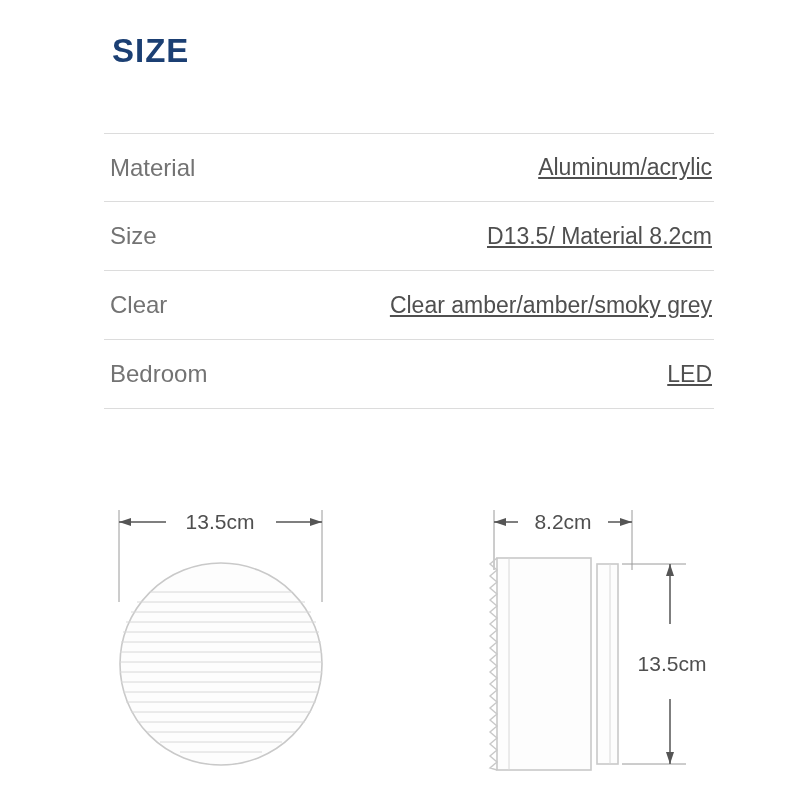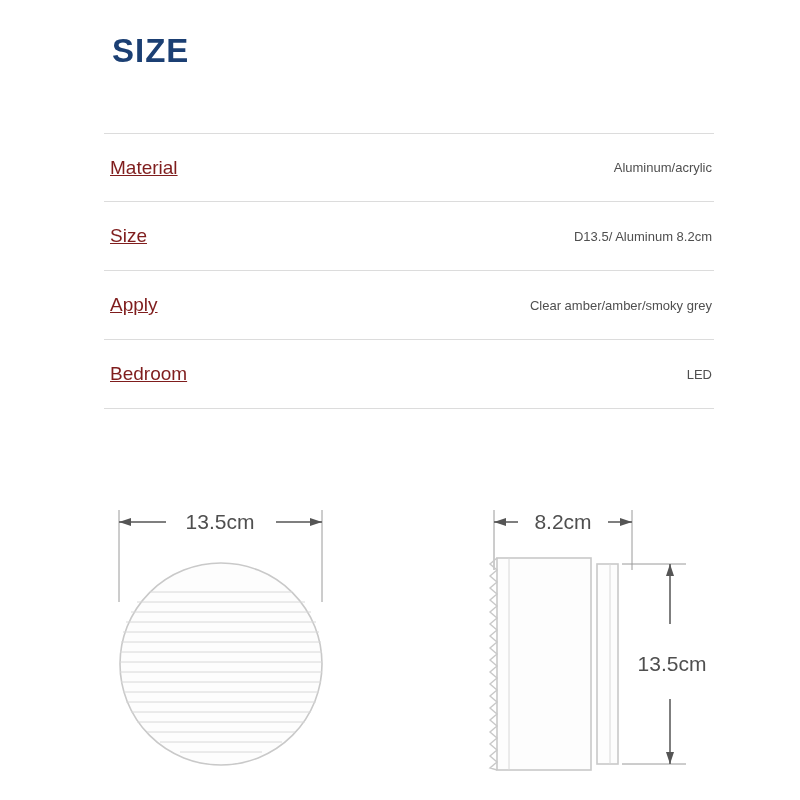--- a/index.html
+++ b/index.html
@@ -48,30 +48,30 @@
     justify-content: space-between;
     align-items: center;
     height: 69px;
     border-bottom: 1px solid #dcdcdc;
     box-sizing: border-box;
   }
   .spec-row:first-child {
     border-top: 1px solid #dcdcdc;
   }
   .spec-label {
-    font-size: 19px;
-    color: #7f1d1d;
+    font-size: 24px;
+    color: #737373;
     padding-left: 6px;
-    text-decoration: underline;
   }
   .spec-value {
-    font-size: 13px;
+    font-size: 23px;
     color: #4f4f4f;
     text-align: right;
     padding-right: 2px;
+    text-decoration: underline;
   }
 
   
   .drawings {
     position: absolute;
     left: 0;
     top: 484px;
     width: 800px;
     height: 330px;
   }
@@ -94,25 +94,25 @@
 
   <div class="spec-table">
 
     <div class="spec-row">
       <span class="spec-label">Material</span>
       <span class="spec-value">Aluminum/acrylic</span>
     </div>
 
     <div class="spec-row">
       <span class="spec-label">Size</span>
-      <span class="spec-value">D13.5/ Aluminum 8.2cm</span>
+      <span class="spec-value">D13.5/ Material 8.2cm</span>
     </div>
 
     <div class="spec-row">
-      <span class="spec-label">Apply</span>
+      <span class="spec-label">Clear</span>
       <span class="spec-value">Clear amber/amber/smoky grey</span>
     </div>
 
     <div class="spec-row">
       <span class="spec-label">Bedroom</span>
       <span class="spec-value">LED</span>
     </div>
 
 
   </div>

